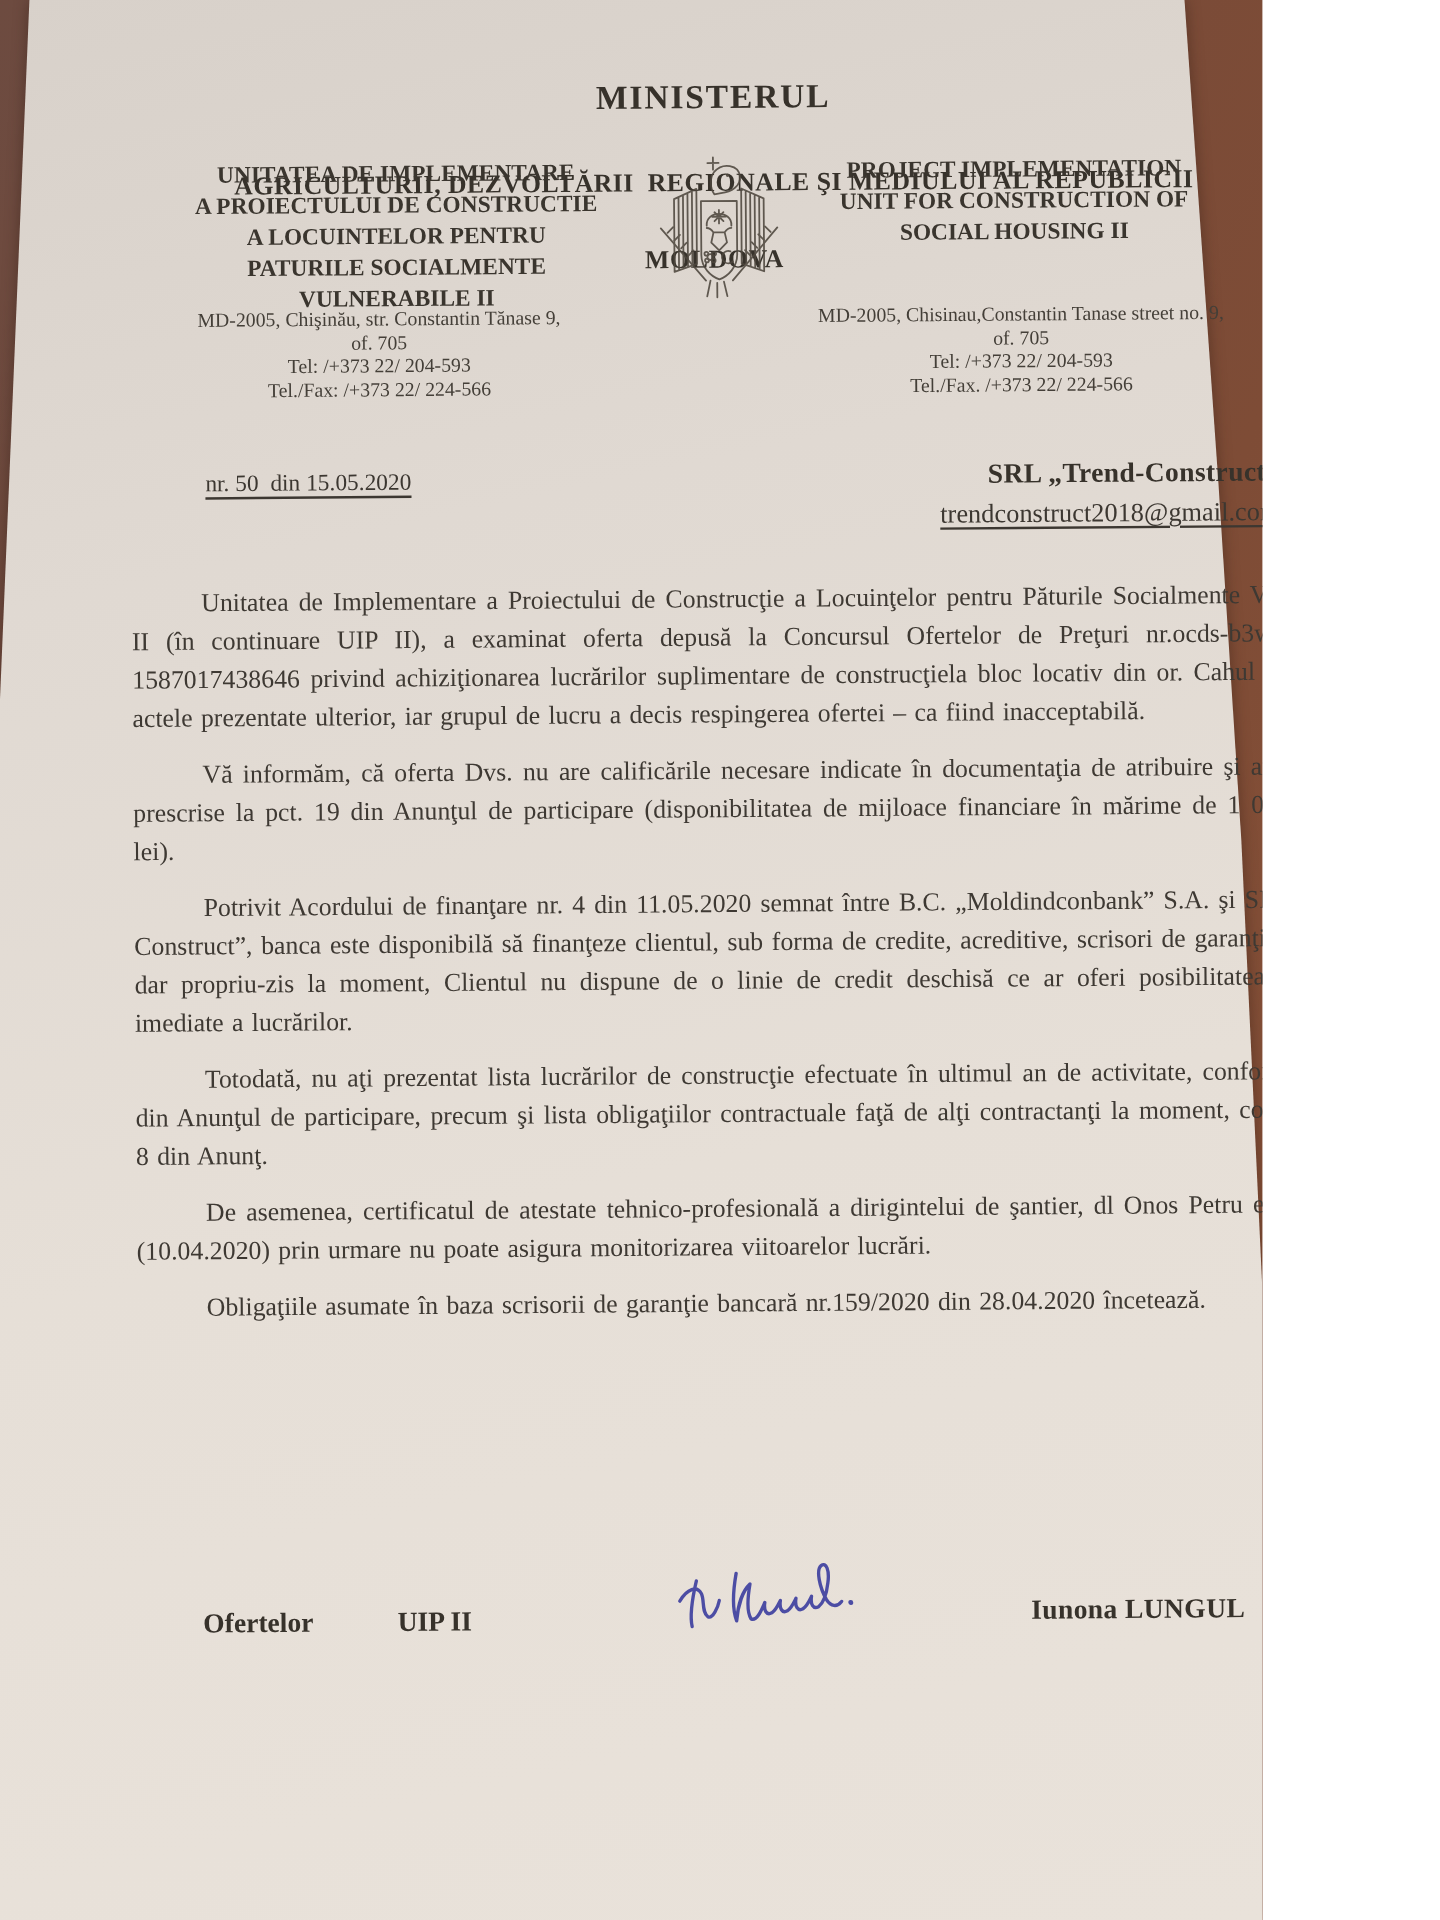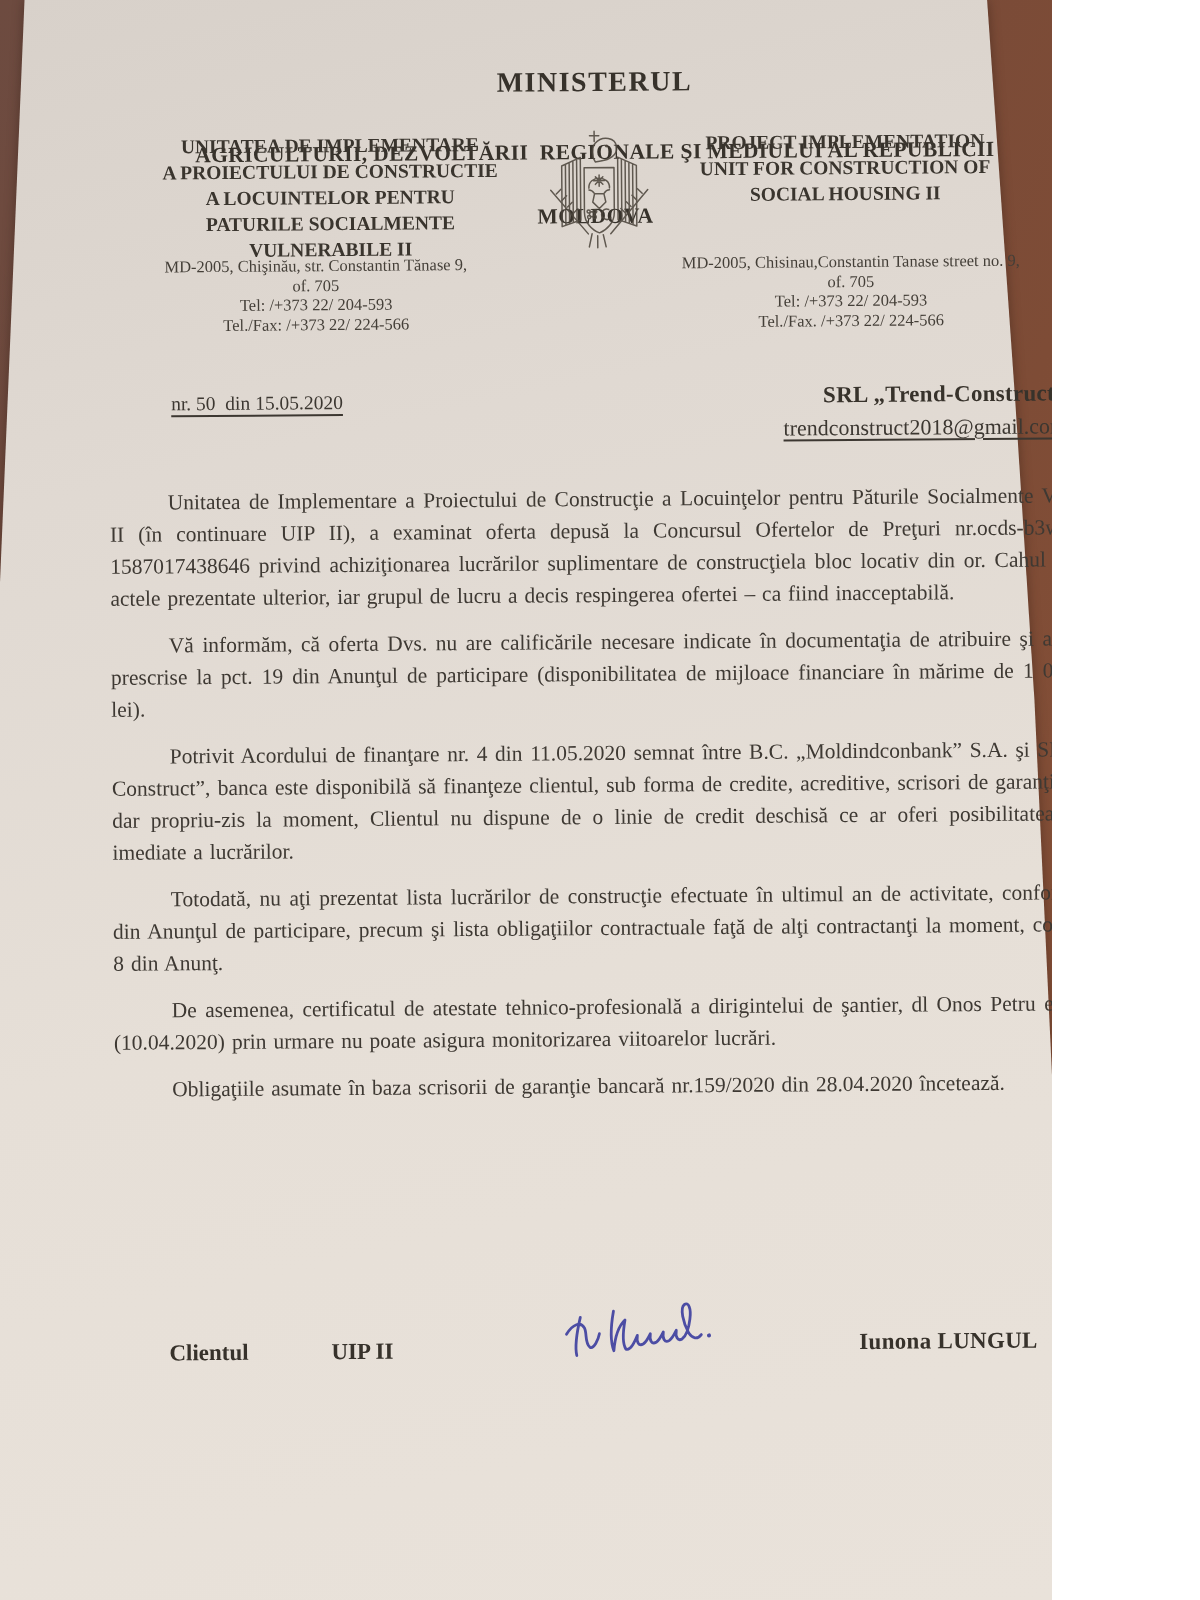--- a/index.html
+++ b/index.html
@@ -155,21 +155,21 @@
     <div class="body-text">
       <p>Unitatea de Implementare a Proiectului de Construcţie a Locuinţelor pentru Păturile Socialmente Vulnerabile II (în continuare UIP II), a examinat oferta depusă la Concursul Ofertelor de Preţuri nr.ocds-b3wdp1-MD-1587017438646 privind achiziţionarea lucrărilor suplimentare de construcţiela bloc locativ din or. Cahul precum şi actele prezentate ulterior, iar grupul de lucru a decis respingerea ofertei – ca fiind inacceptabilă.</p>
       <p>Vă informăm, că oferta Dvs. nu are calificările necesare indicate în documentaţia de atribuire şi anume cele prescrise la pct. 19 din Anunţul de participare (disponibilitatea de mijloace financiare în mărime de 1 000 000,00 lei).</p>
       <p>Potrivit Acordului de finanţare nr. 4 din 11.05.2020 semnat între B.C. „Moldindconbank” S.A. şi SRL „Trend Construct”, banca este disponibilă să finanţeze clientul, sub forma de credite, acreditive, scrisori de garanţie bancară, dar propriu-zis la moment, Clientul nu dispune de o linie de credit deschisă ce ar oferi posibilitatea finanţării imediate a lucrărilor.</p>
       <p>Totodată, nu aţi prezentat lista lucrărilor de construcţie efectuate în ultimul an de activitate, conform pct. 15 din Anunţul de participare, precum şi lista obligaţiilor contractuale faţă de alţi contractanţi la moment, conform pct. 8 din Anunţ.</p>
       <p>De asemenea, certificatul de atestate tehnico-profesională a dirigintelui de şantier, dl Onos Petru este expirat (10.04.2020) prin urmare nu poate asigura monitorizarea viitoarelor lucrări.</p>
       <p>Obligaţiile asumate în baza scrisorii de garanţie bancară nr.159/2020 din 28.04.2020 încetează.</p>
     </div>
 
     <div class="sig-row">
-      <span class="sig-role">Clientul</span>
+      <span class="sig-role">Ofertelor</span>
       <span class="sig-unit">UIP II</span>
       <span class="sig-img">
         <svg viewBox="0 0 230 90" aria-hidden="true">
           <g transform="rotate(-7 115 45)">
             <path d="M30 24 C24 40 20 54 21 64 M13 40 C21 30 30 28 33 36 C35 42 31 52 36 57 C40 60 46 50 48 44"></path>
             <path d="M66 22 C61 38 58 52 61 64 C64 50 70 38 77 33 C73 46 71 58 74 64 C79 67 85 56 88 51 C86 58 88 63 93 61 C97 59 100 54 102 51 C100 58 102 63 107 61 C111 59 114 54 116 51 C114 58 116 63 121 61 C125 59 128 54 130 51 C128 58 130 63 135 61 C140 58 144 49 146 41 C149 30 147 22 142 25 C137 28 138 44 143 56 C146 62 151 64 156 59"></path>
             <circle cx="164" cy="61" r="2.2" fill="#3c3e9f" stroke="none"></circle>
           </g>
         </svg>
       </span>

